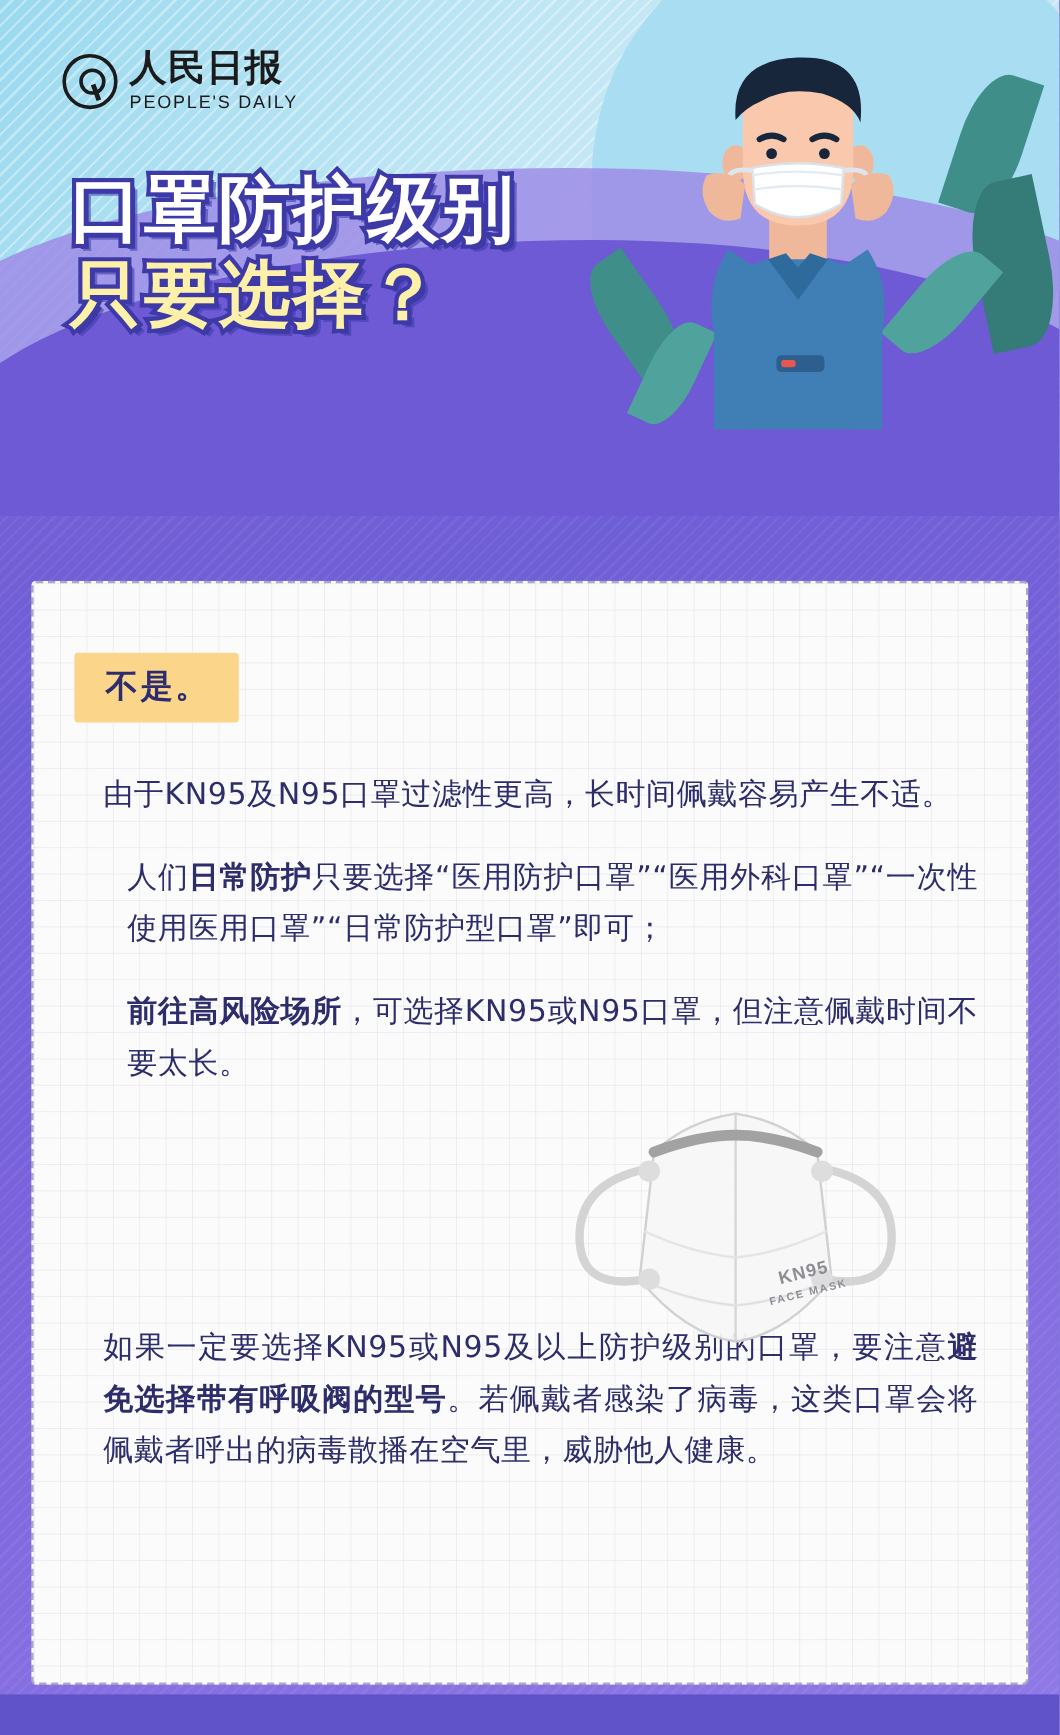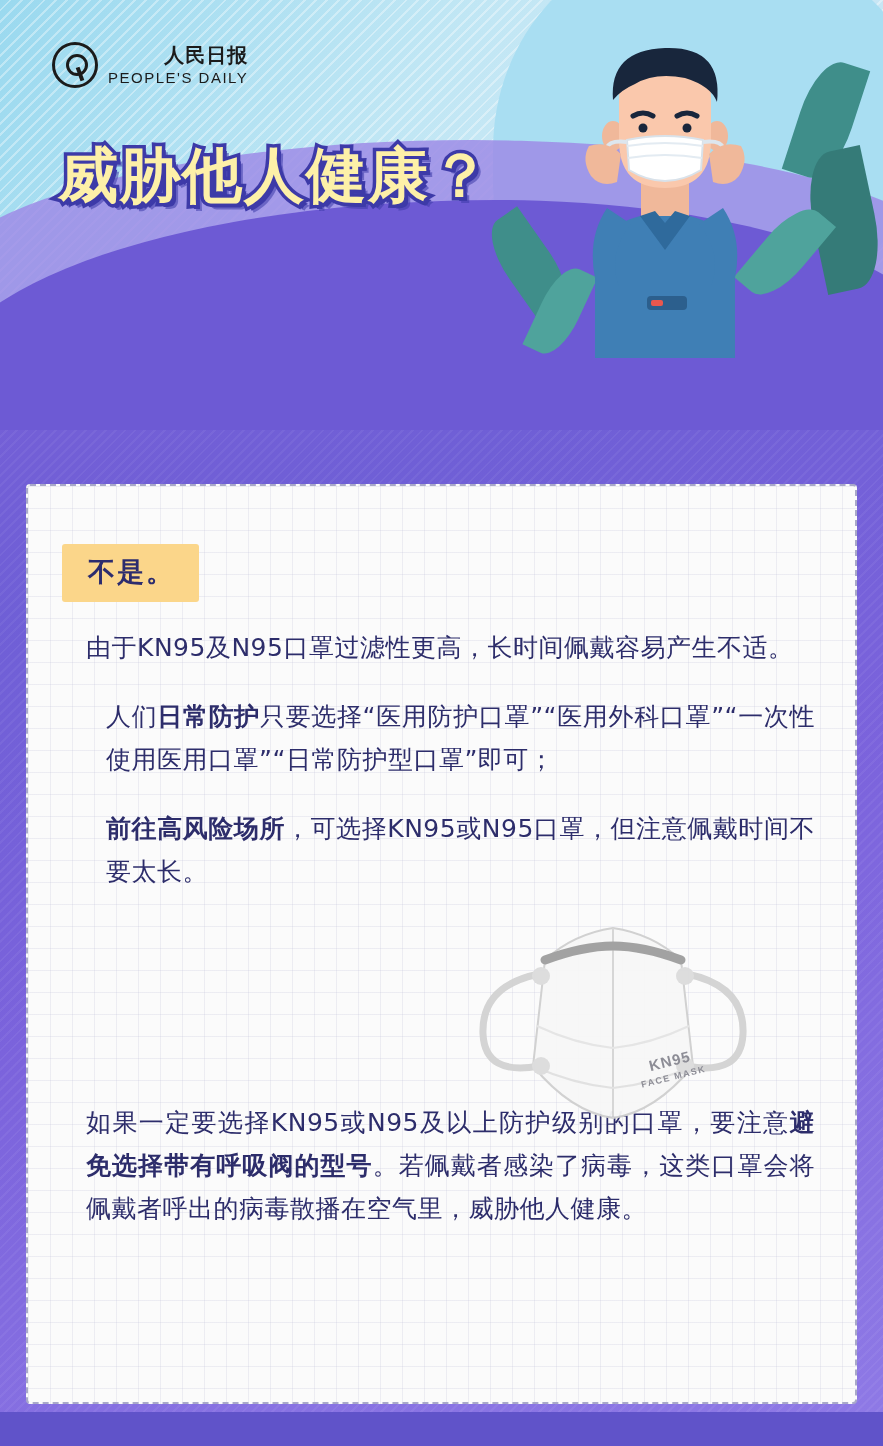--- a/index.html
+++ b/index.html
@@ -109,26 +109,25 @@
   .logo-mark::after {
     content: "";
     position: absolute;
     left: 23px; top: 22px;
     width: 4px; height: 14px;
     background: #1b1b1b;
     transform: rotate(-20deg);
   }
   .logo-texts { line-height: 1; }
   .logo-cn {
-    font-size: 20px;
+    font-size: 31px;
     font-weight: 700;
     color: #1b1b1b;
     letter-spacing: 1px;
     font-family: "DejaVu Sans", sans-serif;
-    text-align: right;
   }
   .logo-en {
     font-size: 15px;
     color: #1b1b1b;
     letter-spacing: 1.5px;
     margin-top: 5px;
   }
 
   
   .title-wrap {
@@ -200,21 +199,21 @@
   .para {
     color: #2d2d6b;
     font-family: "DejaVu Sans", sans-serif;
     font-size: 25px;
     line-height: 1.72;
     letter-spacing: 0.5px;
     padding: 0 40px 0 58px;
     text-align: justify;
   }
   .para b { font-weight: 700; }
-  .p-top { margin-top: 24px; }
+  .p-top { margin-top: 38px; }
   .p-gap { margin-top: 26px; margin-left: 20px; }
 
   
   .mask-ill {
     position: absolute;
     right: 92px;
     top: 430px;
     width: 300px;
     height: 215px;
     z-index: 1;
@@ -303,21 +302,22 @@
 
     <div class="logo">
       <div class="logo-mark"></div>
       <div class="logo-texts">
         <div class="logo-cn">人民日报</div>
         <div class="logo-en">PEOPLE'S DAILY</div>
       </div>
     </div>
 
     <div class="title-wrap">
-      <div class="title-line l2">威胁他人健康？</div>
+      <div class="title-line l1">口罩防护级别</div>
+      <div class="title-line l2">只要选择？</div>
     </div>
   </div>
 
   <div class="card">
 
     <div class="tag-row" style="margin-top:58px;">
       <span class="tag">不是。</span>
     </div>
 
     <p class="para p-top"><span>由于KN95及N95口罩过滤性更高，长时间佩戴容易产生不适。</span></p>

